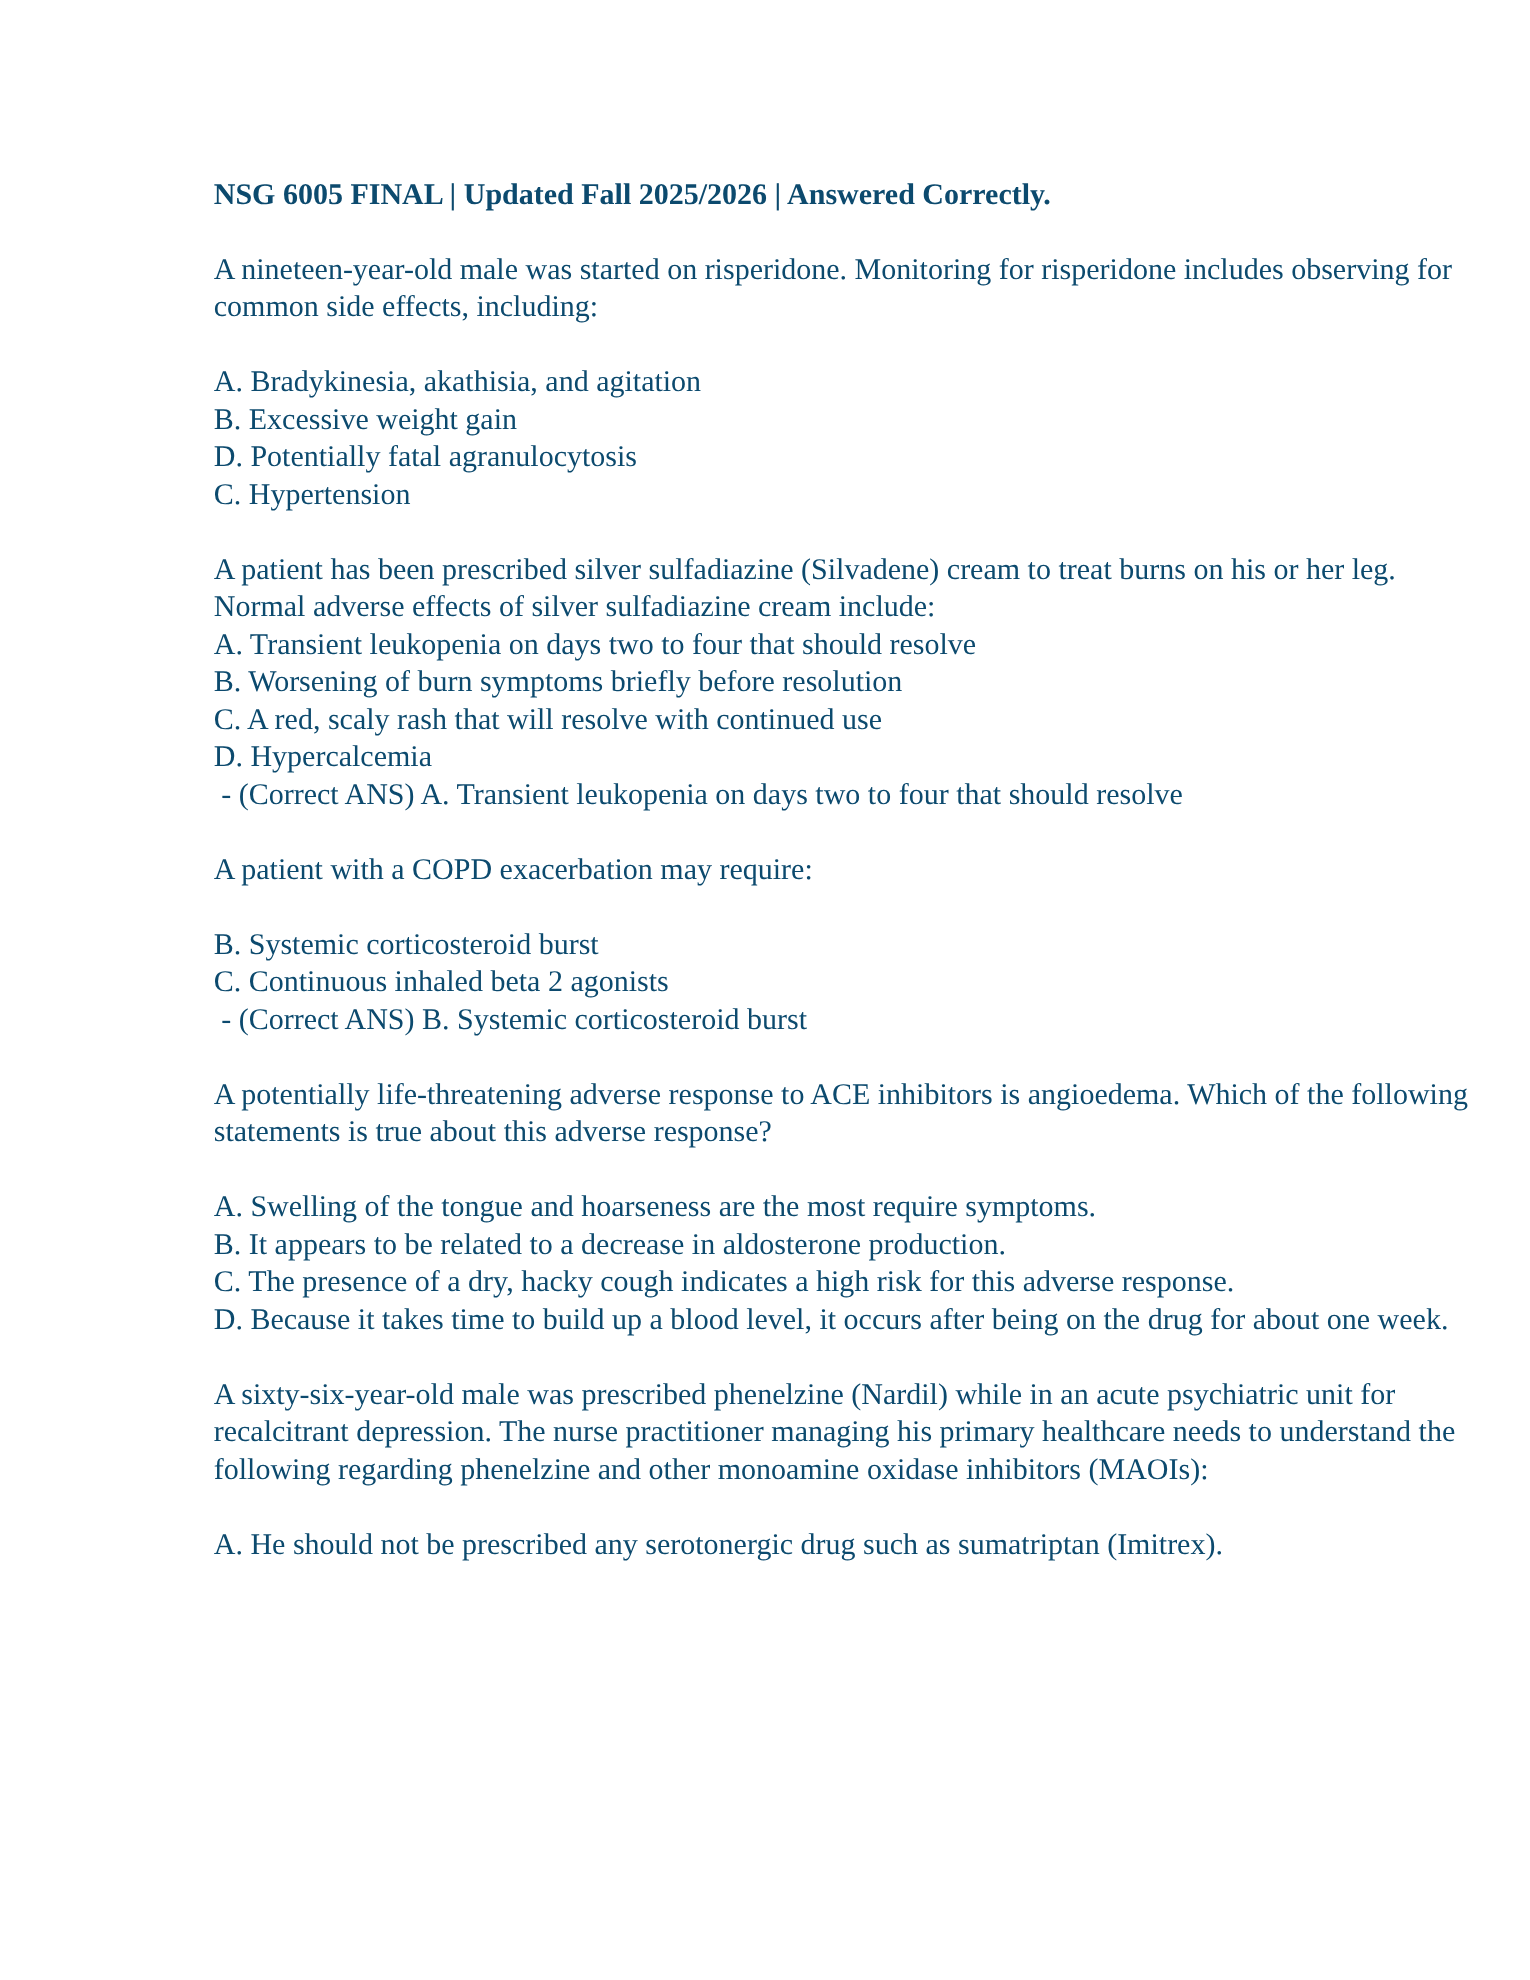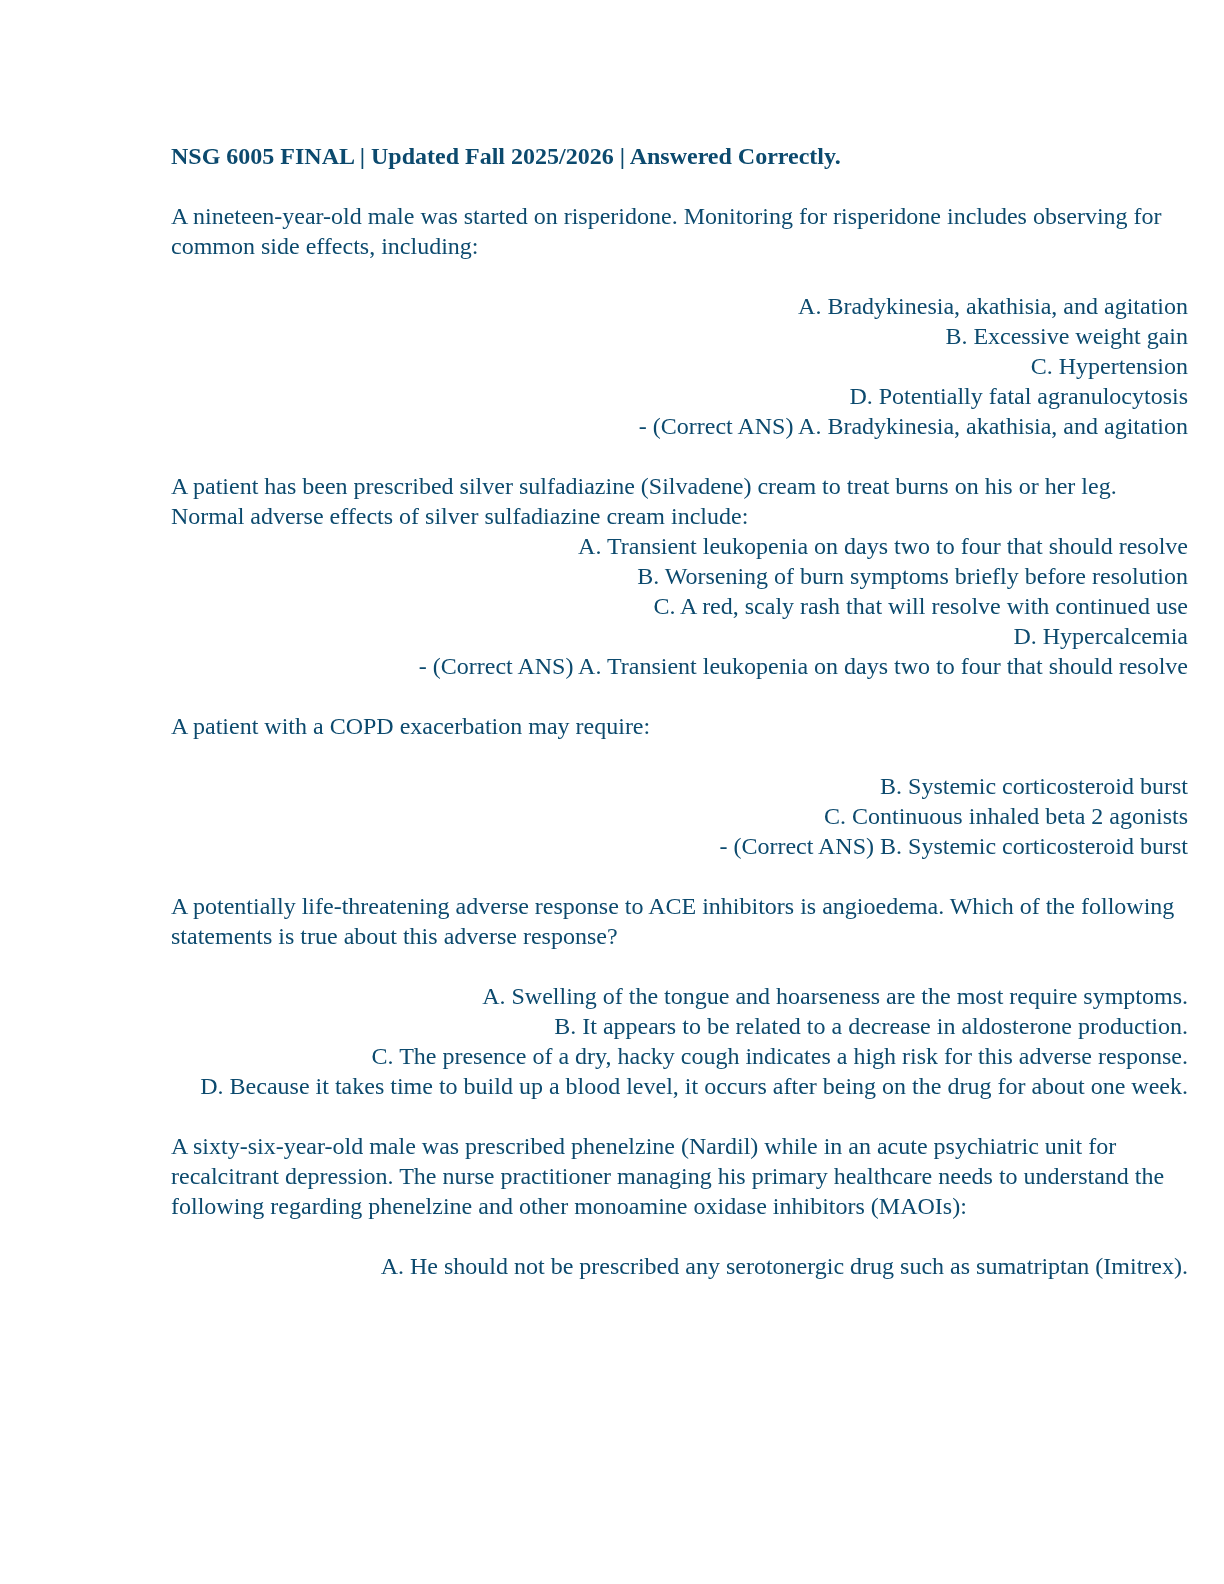--- a/index.html
+++ b/index.html
@@ -25,38 +25,36 @@
     margin: 0 0 30px 0;
   }
   .block.no-gap {
     margin-bottom: 0;
   }
   .doc-title {
     font-weight: bold;
   }
   .line {
     white-space: pre-wrap;
-    text-align: right;
   }
 </style>
 </head>
 <body>
 
 <div class="page">
 
   <div class="doc-title block">NSG 6005 FINAL | Updated Fall 2025/2026 | Answered Correctly.</div>
 
   <section>
     <div class="stem block">A nineteen-year-old male was started on risperidone. Monitoring for risperidone includes observing for common side effects, including:</div>
     <div class="options block">
       <div class="line">A. Bradykinesia, akathisia, and agitation</div>
       <div class="line">B. Excessive weight gain</div>
+      <div class="line">D. Potentially fatal agranulocytosis</div>
       <div class="line">C. Hypertension</div>
-      <div class="line">D. Potentially fatal agranulocytosis</div>
-      <div class="line"> - (Correct ANS) A. Bradykinesia, akathisia, and agitation</div>
     </div>
   </section>
 
   <section>
     <div class="stem block no-gap">A patient has been prescribed silver sulfadiazine (Silvadene) cream to treat burns on his or her leg. Normal adverse effects of silver sulfadiazine cream include:</div>
     <div class="options block">
       <div class="line">A. Transient leukopenia on days two to four that should resolve</div>
       <div class="line">B. Worsening of burn symptoms briefly before resolution</div>
       <div class="line">C. A red, scaly rash that will resolve with continued use</div>
       <div class="line">D. Hypercalcemia</div>

